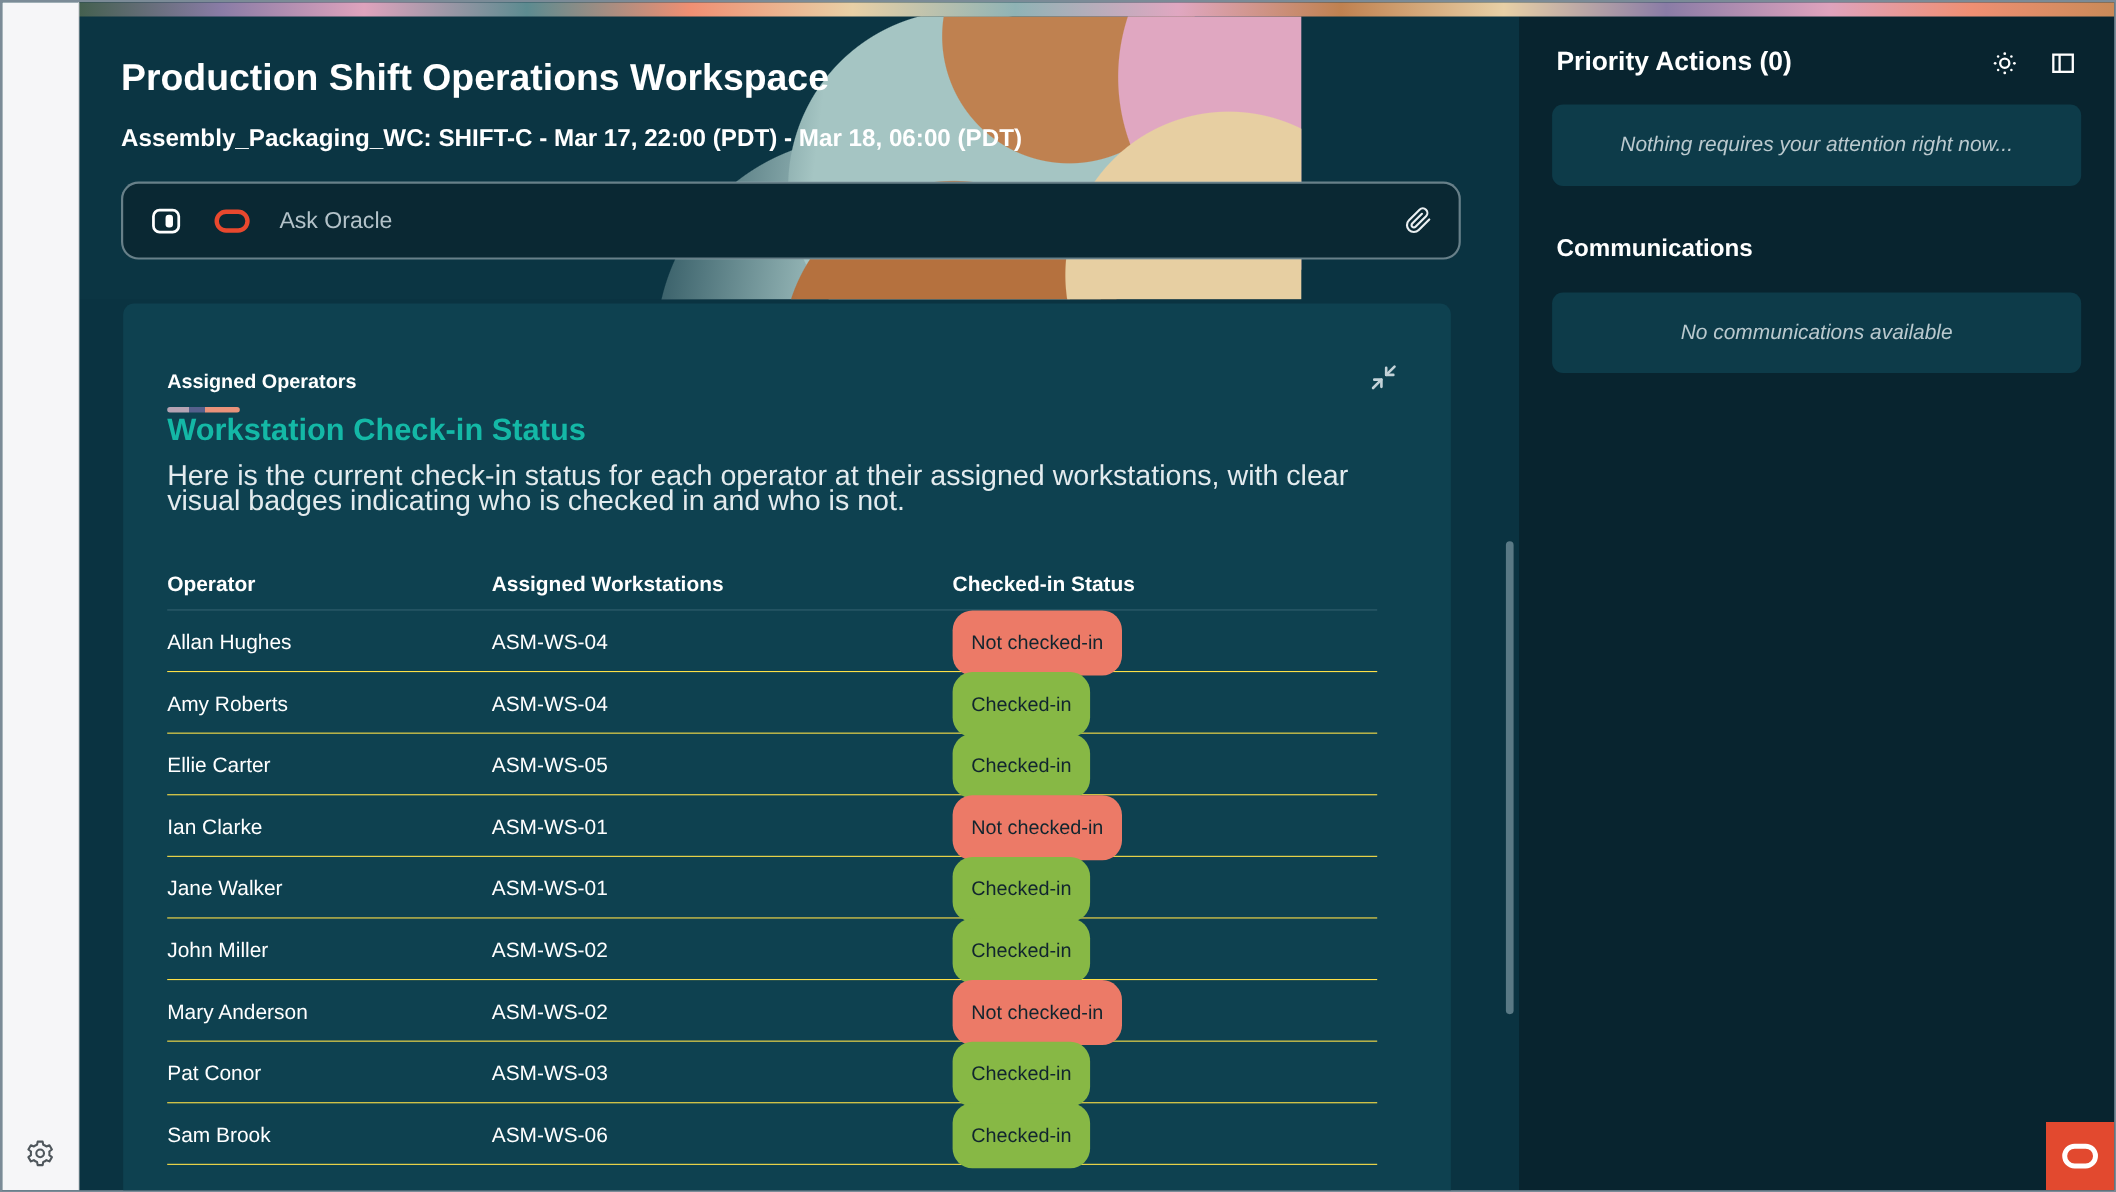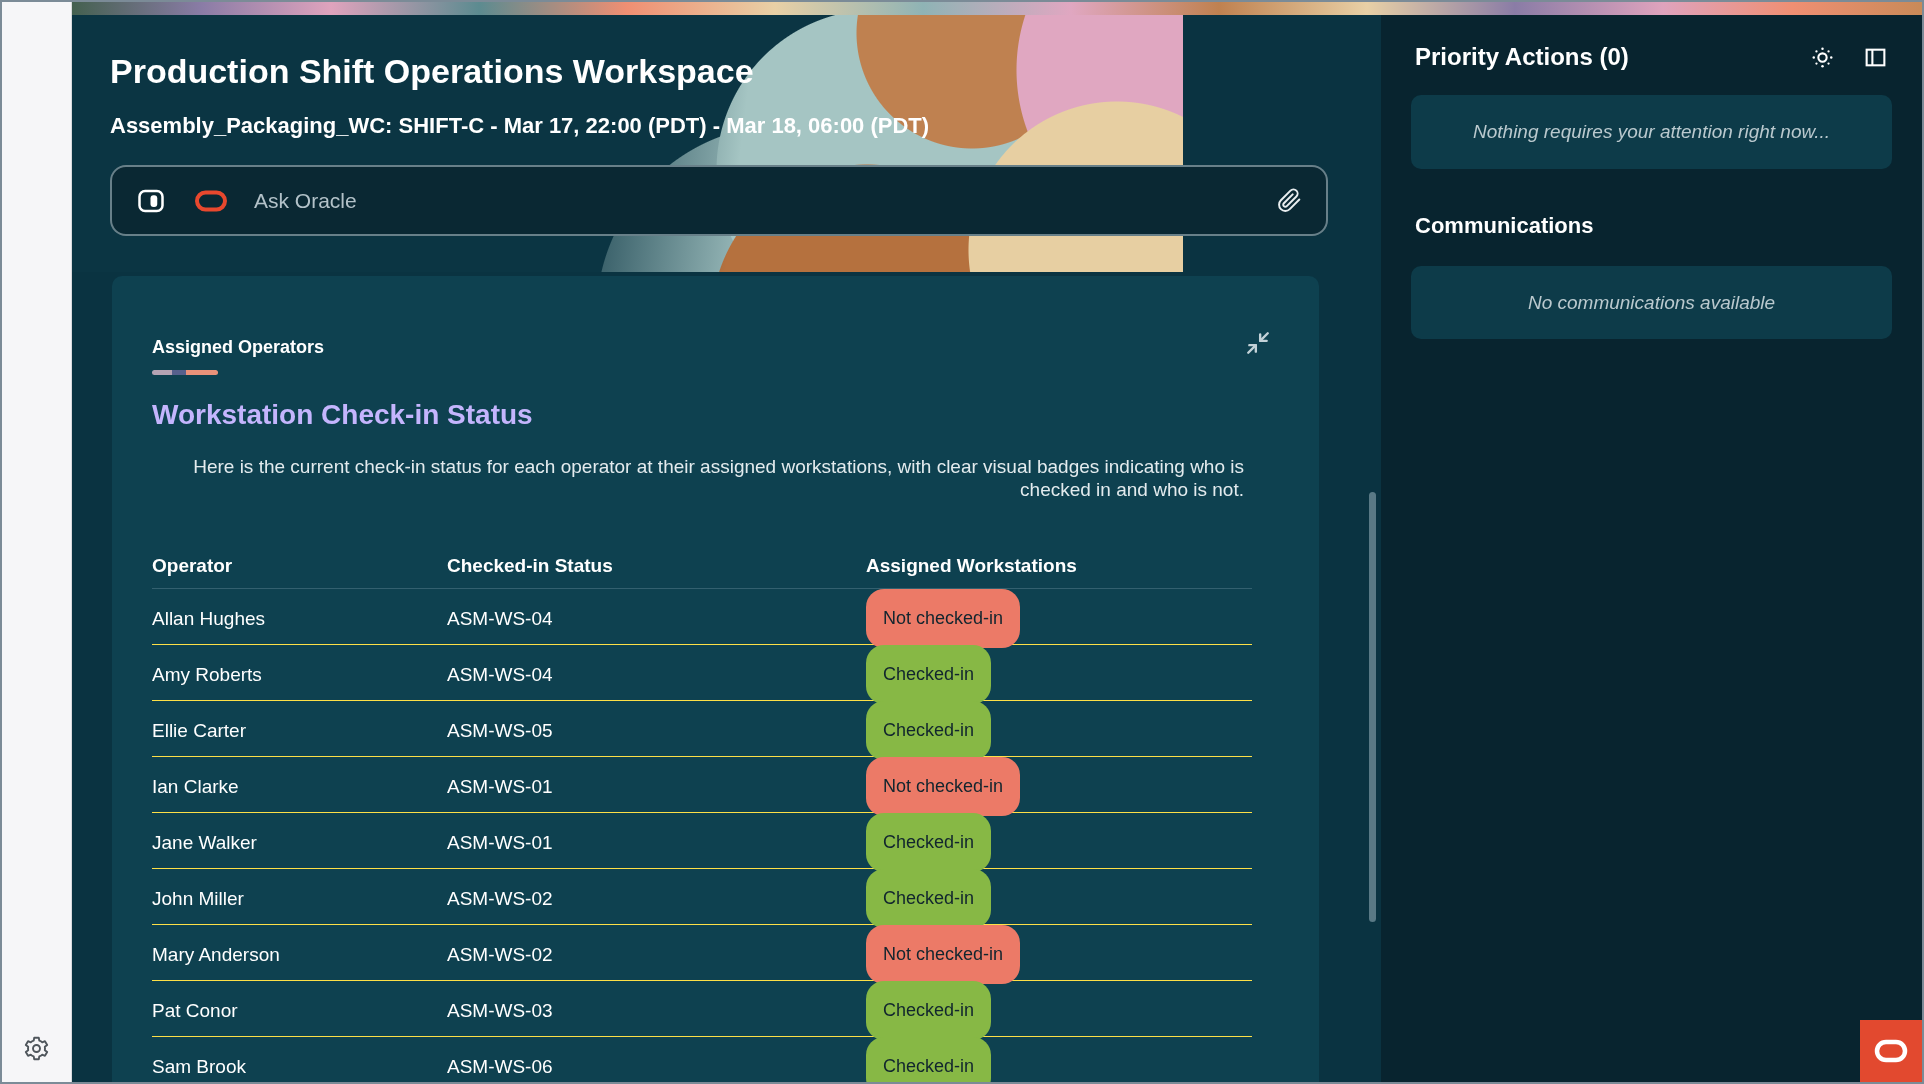--- a/index.html
+++ b/index.html
@@ -57,22 +57,22 @@
   
   .card{
     position:absolute; left:40px; top:261px; width:1207px; height:860px;
     background:#0e4150; border-radius:10px; padding:60px 40px 0 40px;
   }
   .collapse-btn{ position:absolute; top:54px; right:48px; width:26px; height:26px;
     background:none; border:none; cursor:pointer; }
   .eyebrow{ font-size:18px; font-weight:700; color:#fff; line-height:22px; }
   .accent-bar{ width:66px; height:5px; border-radius:3px; margin-top:12px;
     background:linear-gradient(90deg,#b5a3b3 0 30%,#56608c 30% 52%,#e9927a 52% 100%); }
-  .card h2{ margin-top:24px; font-size:28px; font-weight:700; color:#c4b5fd; }
-  .card .desc{ margin-top:24px; font-size:19px; line-height:23px; color:#e3ebee; max-width:1092px;text-align:right; }
+  .card h2{ font-size:28px; font-weight:700; color:#14b8a6; }
+  .card .desc{ margin-top:14px; font-size:26px; line-height:23px; color:#e3ebee; max-width:1092px; }
 
   .table{ margin-top:42px; width:1100px; font-size:19px; color:#fff; }
   .t-head{ display:grid; grid-template-columns:295px 419px auto; align-items:center;
     height:46px; font-weight:700; border-bottom:1px solid #33606f; }
   .t-row{ display:grid; grid-template-columns:295px 419px auto; align-items:center;
     height:56px; border-bottom:1px solid #fde047; }
   .badge{ display:inline-block; padding:19px 17px; border-radius:18px;
     font-size:18px; color:#11252e; }
   .badge-green{ background:#87b845; }
   .badge-red{ background:#ec7a67; }
@@ -142,22 +142,22 @@
       </button>
 
       <div class="eyebrow">Assigned Operators</div>
       <div class="accent-bar"></div>
       <h2>Workstation Check-in Status</h2>
       <div class="desc">Here is the current check-in status for each operator at their assigned workstations, with clear visual badges indicating who is checked in and who is not.</div>
 
       <div class="table">
         <div class="t-head">
           <span>Operator</span>
+          <span>Assigned Workstations</span>
           <span>Checked-in Status</span>
-          <span>Assigned Workstations</span>
         </div>
         <div id="table-body">
             <div class="t-row">
     <span>Allan Hughes</span>
     <span>ASM-WS-04</span>
     <span><span class="badge badge-red">Not checked-in</span></span>
   </div>
             <div class="t-row">
     <span>Amy Roberts</span>
     <span>ASM-WS-04</span>

